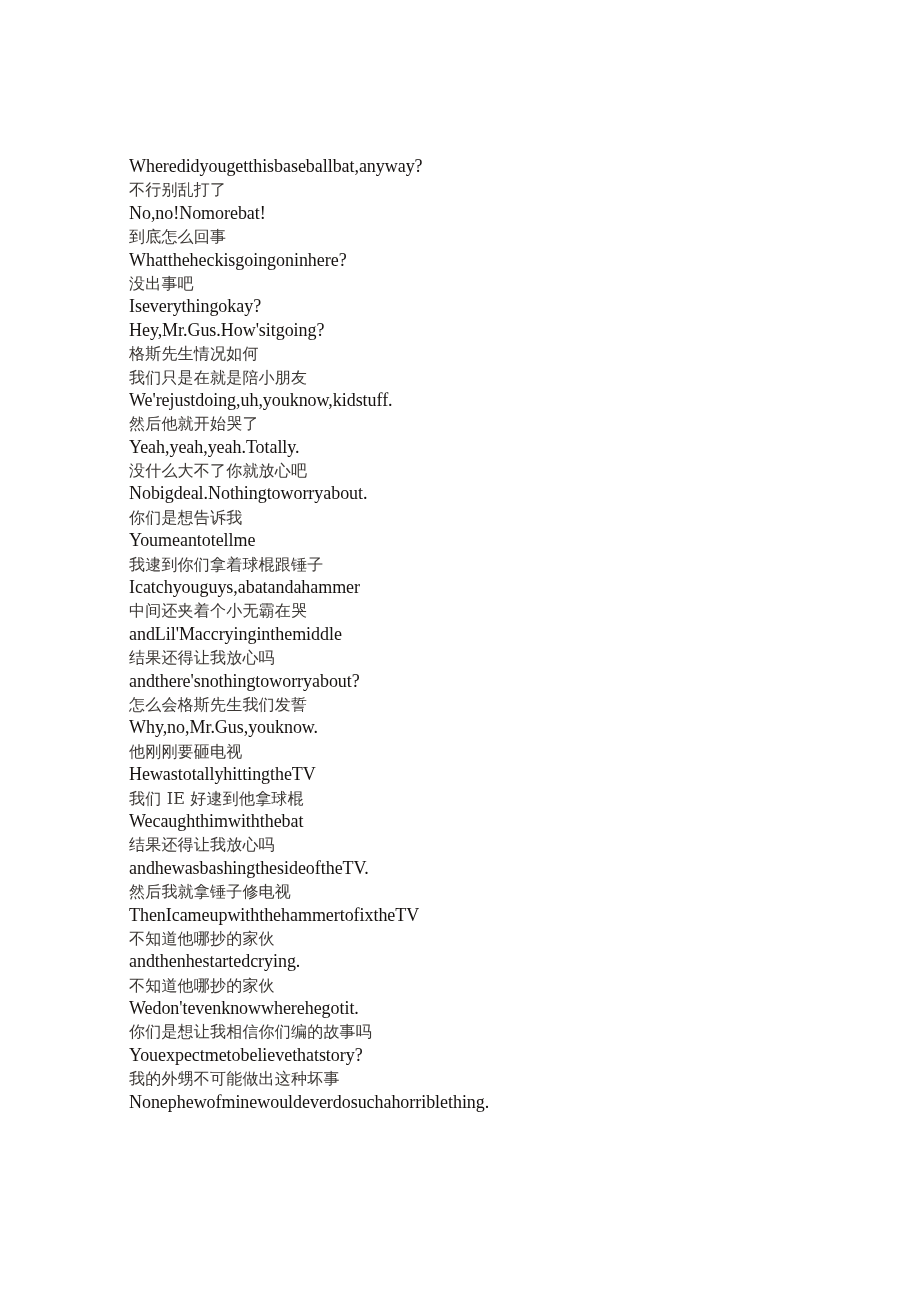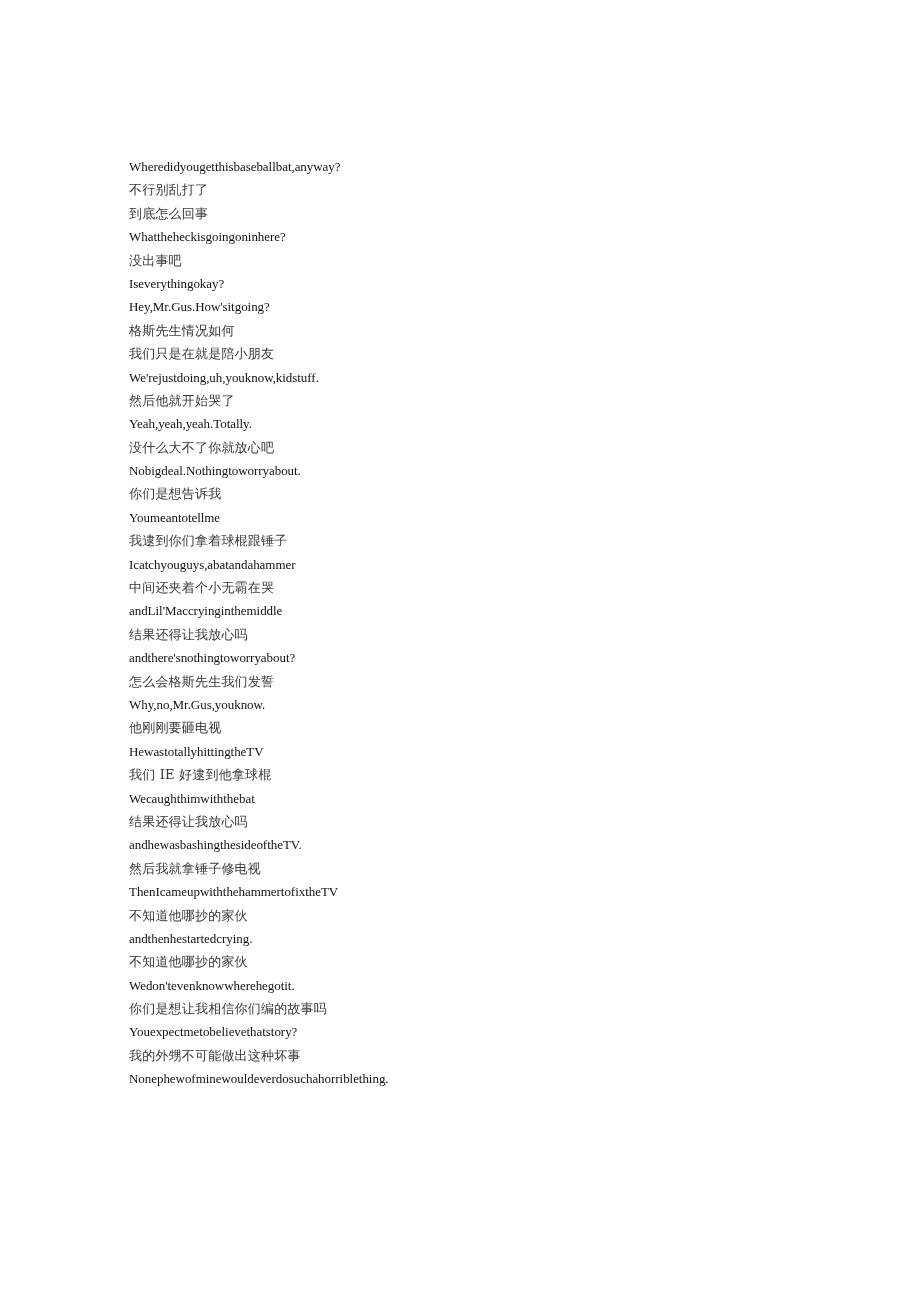--- a/index.html
+++ b/index.html
@@ -37,40 +37,41 @@
     padding: 0;
     height: 23.4px;
     line-height: 23.4px;
     white-space: pre;
     font-weight: normal;
   }
 
   
   .line.en {
     font-family: "Liberation Serif", "DejaVu Serif", serif;
-    font-size: 13px;
+    font-size: 18px;
     color: #15110f;
     letter-spacing: -0.05px;
   }
 
   
   .line.zh {
     font-family: "DejaVu Serif", "Liberation Serif", serif;
-    font-size: 13px;
+    font-size: 16px;
     color: #3b3734;
     letter-spacing: 0.2px;
   }
 </style>
 </head>
 <body>
 
 <div id="page">
   <div id="transcript">
       <div class="line en">Wheredidyougetthisbaseballbat,anyway?</div>
       <div class="line zh">不行别乱打了</div>
+      <div class="line en">No,no!Nomorebat!</div>
       <div class="line zh">到底怎么回事</div>
       <div class="line en">Whattheheckisgoingoninhere?</div>
       <div class="line zh">没出事吧</div>
       <div class="line en">Iseverythingokay?</div>
       <div class="line en">Hey,Mr.Gus.How'sitgoing?</div>
       <div class="line zh">格斯先生情况如何</div>
       <div class="line zh">我们只是在就是陪小朋友</div>
       <div class="line en">We'rejustdoing,uh,youknow,kidstuff.</div>
       <div class="line zh">然后他就开始哭了</div>
       <div class="line en">Yeah,yeah,yeah.Totally.</div>

